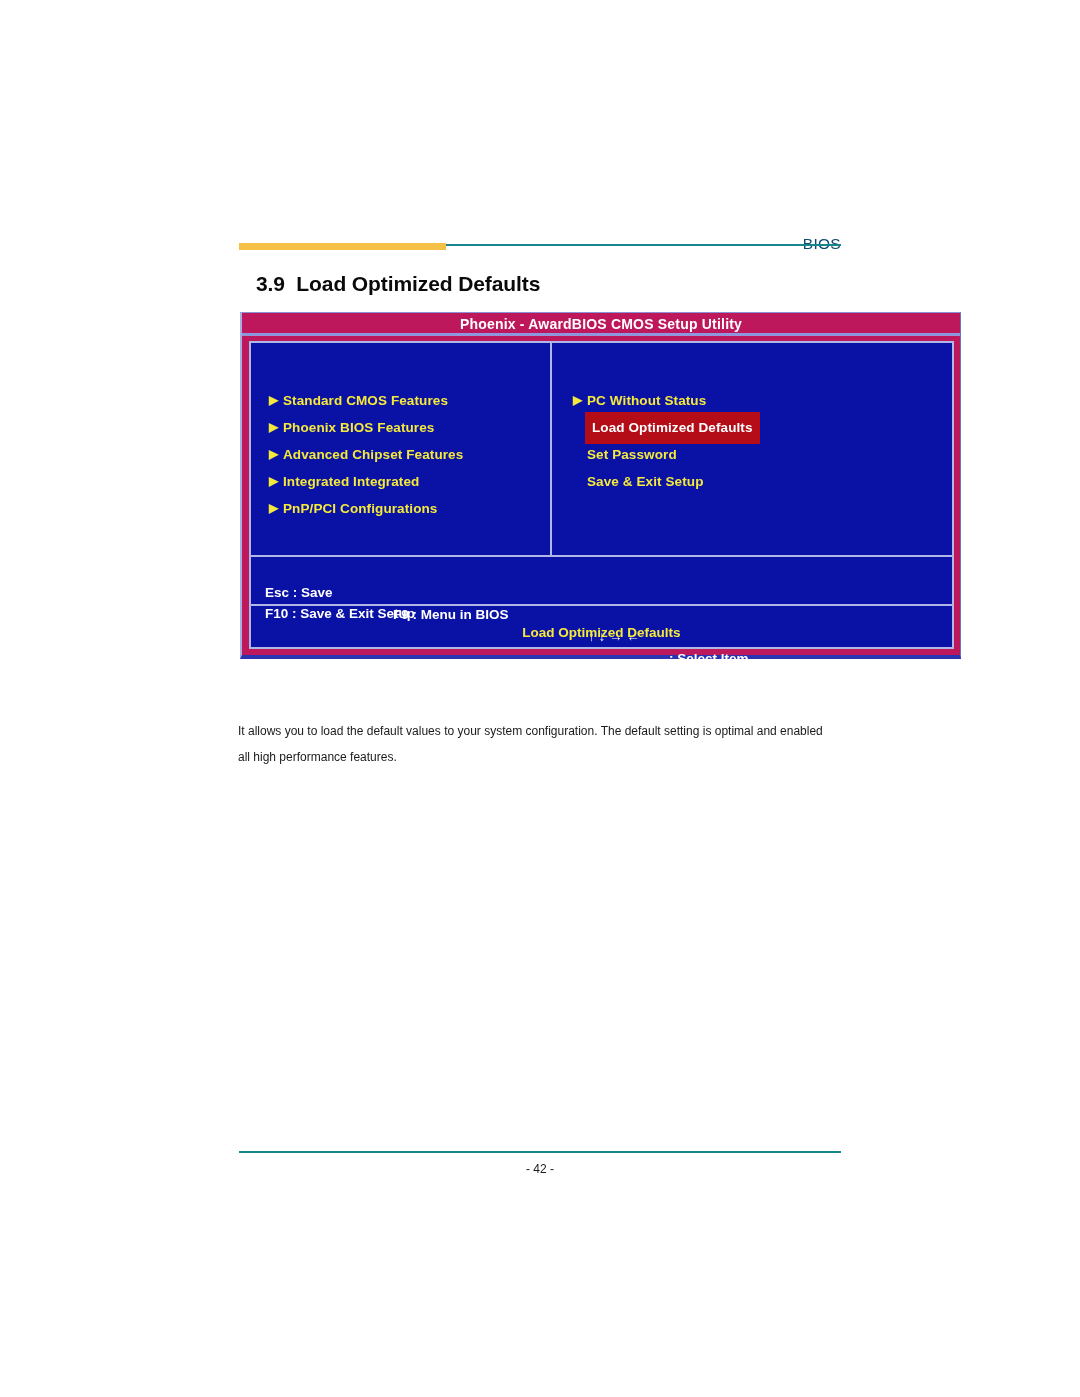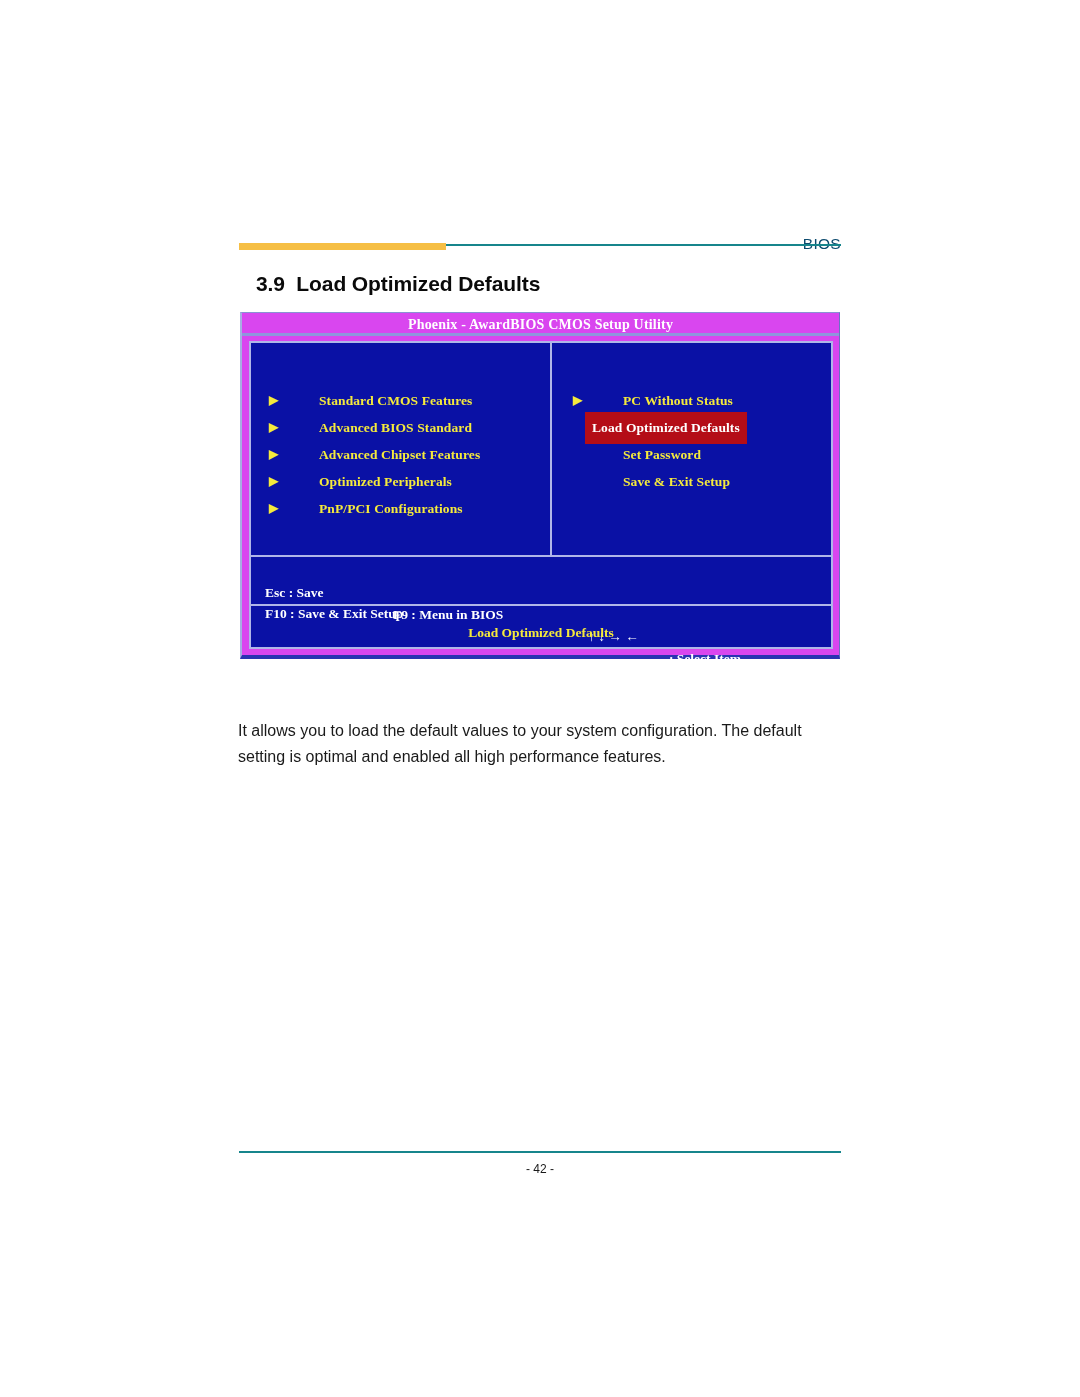--- a/index.html
+++ b/index.html
@@ -72,29 +72,29 @@
     color: #0a0a0a;
     letter-spacing: -0.1px;
     white-space: pre;
   }
 
   
   .bios-shot {
     position: absolute;
     left: 240px;
     top: 312px;
-    width: 600px;
+    width: 721px;
     height: 347px;
-    background: #d946ef;
+    background: #be185d;
     box-sizing: border-box;
     border-left: 2px solid #a8aee2;
     border-top: 1px solid #8a91d4;
     border-right: 1px solid #6b73c4;
     border-bottom: 4px solid #2a33b2;
-    font-family: Liberation Serif, serif;
+    font-family: Liberation Sans, sans-serif;
   }
   .bios-titlebar {
     position: absolute;
     left: 0px;
     top: 0px;
     width: 100%;
     height: 23px;
     line-height: 23px;
     text-align: center;
     color: #ffffff;
@@ -163,21 +163,20 @@
     display: inline-block;
     width: 14px;
     flex: 0 0 14px;
     color: #f5ea3c;
     font-size: 12px;
     line-height: 27px;
   }
   .bullet.empty { color: transparent; }
   .menu-label {
     display: inline-block;
-    margin-left: 36px;
   }
   .menu-item.selected .menu-label {
     background: #b40d17;
     color: #ffffff;
     padding: 2px 7px 3px 7px;
     margin-left: -2px;
   }
 
   
   .help-area {
@@ -226,21 +225,21 @@
     font-weight: bold;
     white-space: pre;
   }
 
   
   .body-text {
     position: absolute;
     left: 238px;
     top: 718px;
     width: 590px;
-    font-size: 16px;
+    font-size: 12px;
     line-height: 26px;
     color: #1a1a1a;
   }
 
   
   .footer-rule {
     position: absolute;
     left: 239px;
     top: 1151px;
     width: 602px;
@@ -281,29 +280,29 @@
       <div class="menu-area">
 
         <div class="menu-col left">
           <div class="menu-list">
             <div class="menu-item">
               <span class="bullet">▶</span>
               <span class="menu-label">Standard CMOS Features</span>
             </div>
             <div class="menu-item">
               <span class="bullet">▶</span>
-              <span class="menu-label">Advanced BIOS Standard</span>
+              <span class="menu-label">Phoenix BIOS Features</span>
             </div>
             <div class="menu-item">
               <span class="bullet">▶</span>
               <span class="menu-label">Advanced Chipset Features</span>
             </div>
             <div class="menu-item">
               <span class="bullet">▶</span>
-              <span class="menu-label">Optimized Peripherals</span>
+              <span class="menu-label">Integrated Integrated</span>
             </div>
             <div class="menu-item">
               <span class="bullet">▶</span>
               <span class="menu-label">PnP/PCI Configurations</span>
             </div>
           </div>
         </div>
 
         <div class="menu-col right">
           <div class="menu-list">

